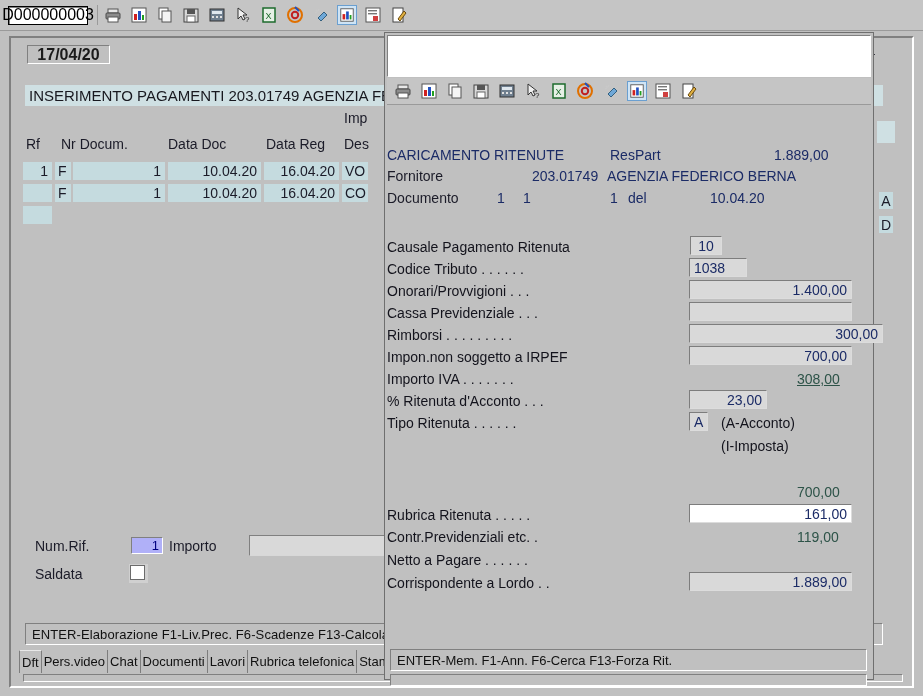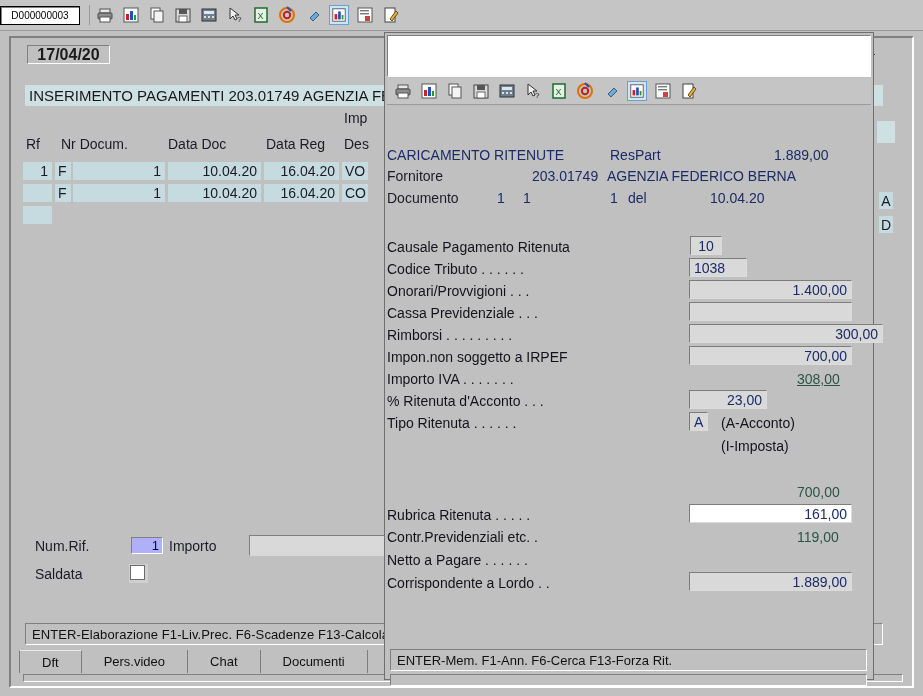--- a/index.html
+++ b/index.html
@@ -27,25 +27,26 @@
   .toolbar {
     position: absolute;
     left: 0; top: 0;
     width: 923px; height: 30px;
     background: #c5c5c5;
     border-bottom: 1px solid #9a9a9a;
     display: flex;
     align-items: center;
   }
   .id-field {
+    margin-left: 8px;
     width: 78px; height: 17px;
     background: #ffffff;
     border: 1px solid #000000;
     box-shadow: inset 1px 1px 0 #7f7f7f;
-    font-size: 10px;
+    font-size: 16px;
     color: #000;
     display: flex;
     align-items: center;
     justify-content: center;
     letter-spacing: 0px;
   }
   .tb-sep {
     width: 1px; height: 20px;
     background: #9a9a9a;
     margin: 0 5px 0 9px;
@@ -236,21 +237,21 @@
     position: absolute;
     left: 6px; top: 610px;
     width: 885px; height: 23px;
     display: flex;
     align-items: stretch;
     font-size: 13px;
   }
   .tab {
     background: #c0c0c0;
     border-right: 1px solid #7d7d7d;
-    padding: 0 22px;
+    padding: 0 2px;
     display: flex; align-items: center;
     color: #111;
     white-space: nowrap;
   }
   .tab.first {
     border-left: 1px solid #7d7d7d;
     border-top: 1px solid #e8e8e8;
   }
   .bottom-strip {
     position: absolute;

